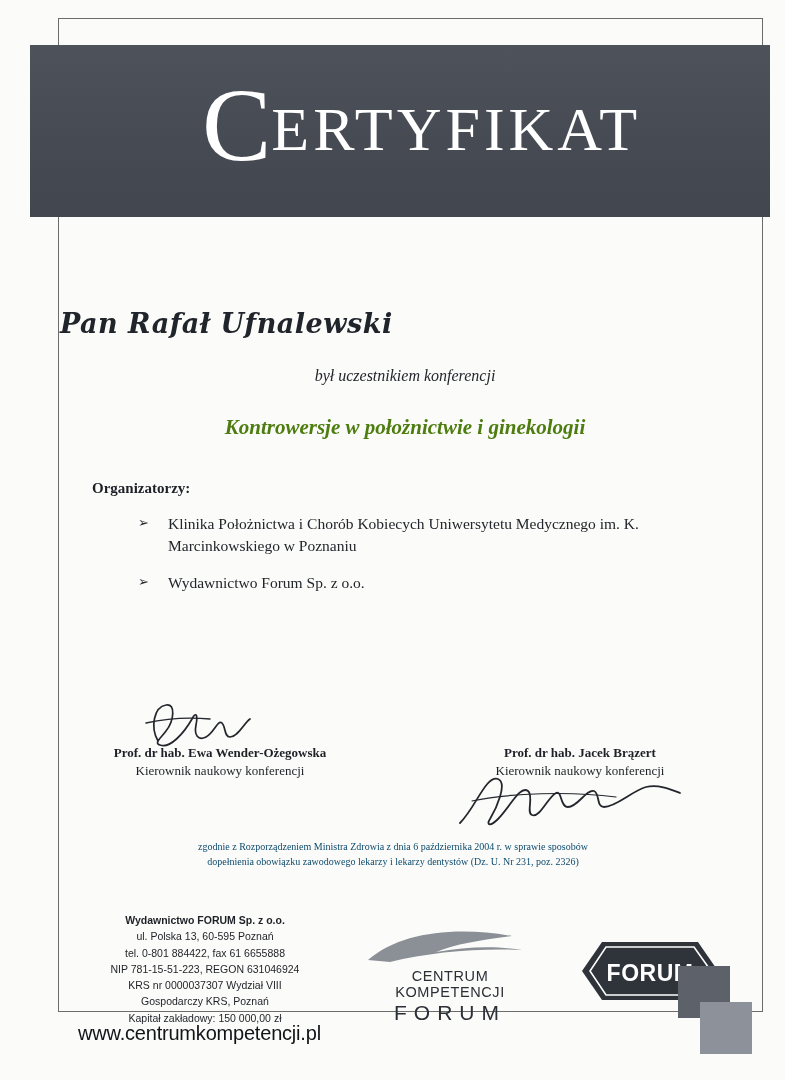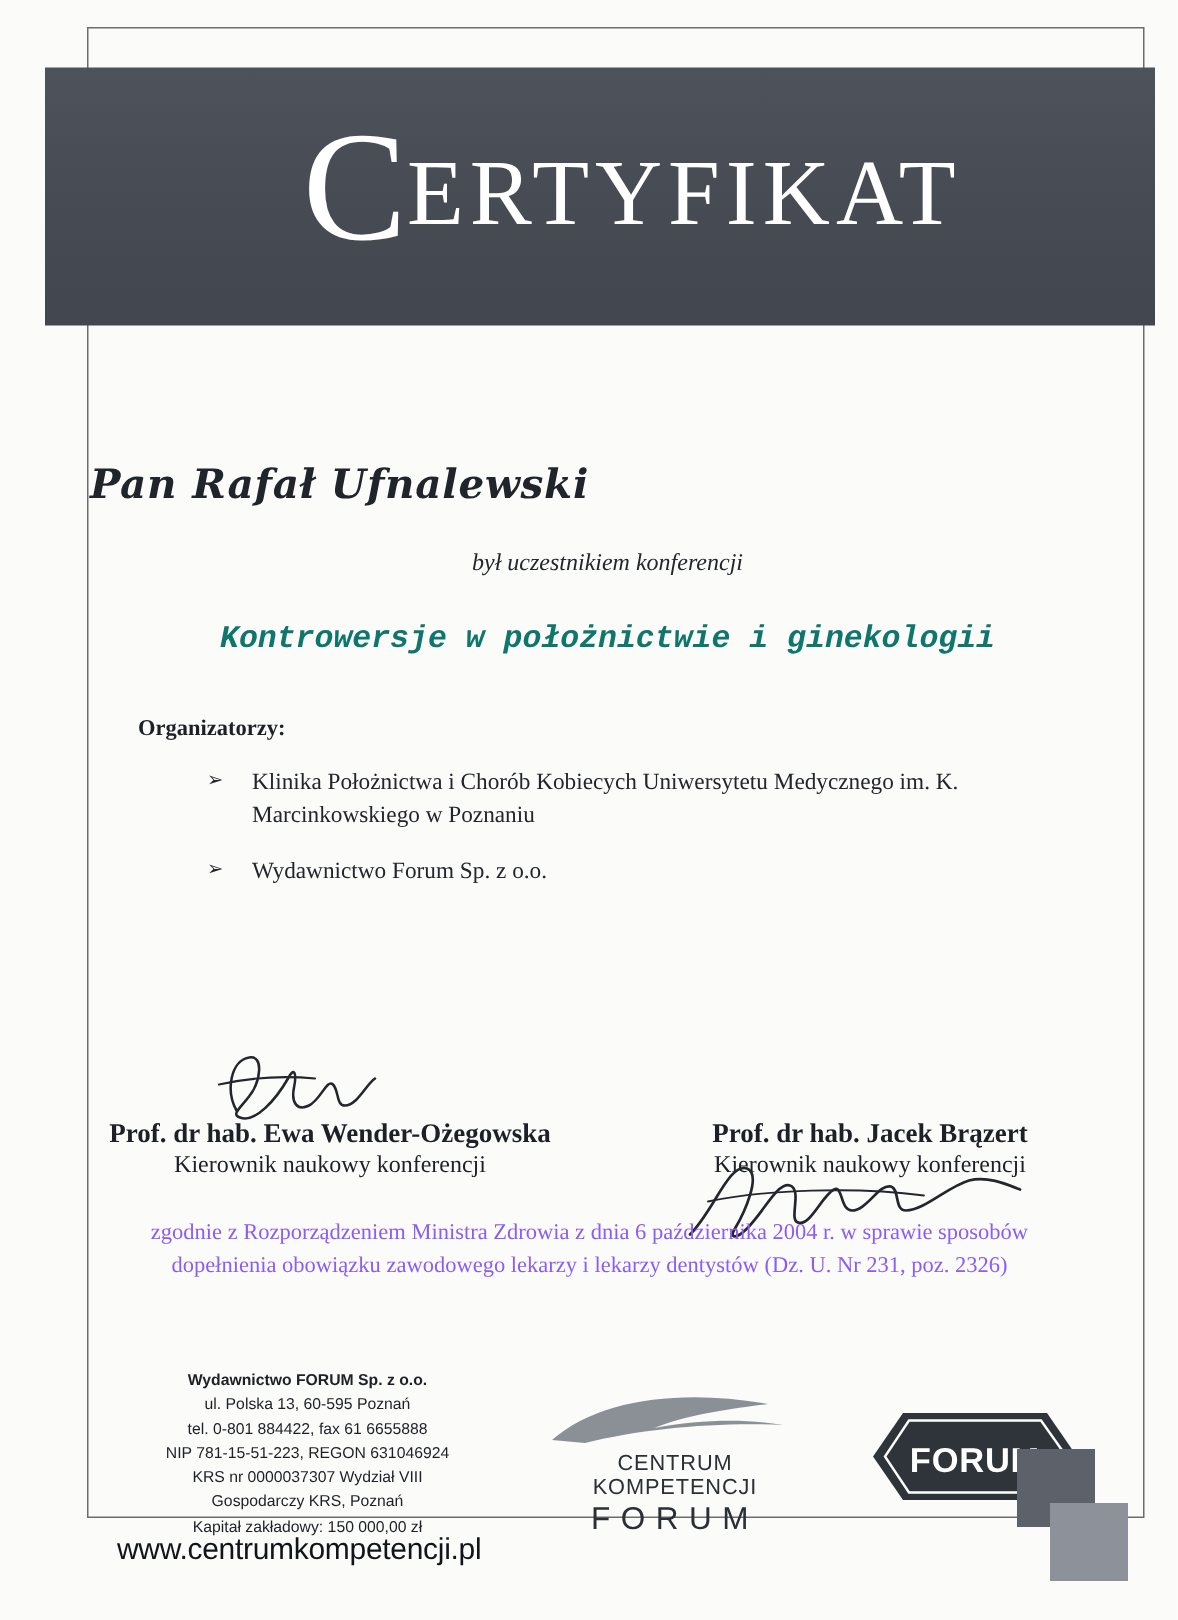--- a/index.html
+++ b/index.html
@@ -86,26 +86,26 @@
   .subline {
     text-align: center;
     font-size: 16px;
     margin-top: 28px;
     color: #23262c;
     font-style: italic;
   }
 
   .conf-title {
     text-align: center;
-    font-family: Liberation Mono, monospace;
+    font-family: Liberation Serif, serif;
     font-style: italic;
     font-weight: bold;
     font-size: 21px;
     margin-top: 30px;
-    color: #0f766e;
+    color: #4d7c0f;
   }
 
   .when {
     text-align: center;
     font-size: 15.5px;
     margin-top: 28px;
     line-height: 1.5;
     color: #23262c;
   }
   .when b { font-weight: bold; }
@@ -142,48 +142,48 @@
   .signatures {
     position: absolute;
     left: 70px;
     top: 745px;
     width: 660px;
     display: flex;
     justify-content: space-between;
   }
   .sig-block { width: 300px; text-align: center; position: relative; }
   .sig-name {
-    font-size: 18px;
+    font-size: 13px;
     font-weight: bold;
     color: #1d2026;
     white-space: nowrap;
   }
   .sig-role {
-    font-size: 16px;
+    font-size: 13px;
     color: #1d2026;
     margin-top: 2px;
     white-space: nowrap;
     text-align: center;
   }
   .scribble {
     position: absolute;
     pointer-events: none;
   }
   .scribble svg { display: block; }
 
   
   .legal {
     position: absolute;
     left: 88px;
-    top: 812px;
+    top: 840px;
     width: 610px;
     text-align: center;
-    font-size: 15px;
+    font-size: 10px;
     line-height: 1.45;
-    color: #8b5cf6;
+    color: #0c4a6e;
   }
 
   
   .footer {
     position: absolute;
     left: 60px;
     top: 912px;
     width: 700px;
     height: 120px;
   }

